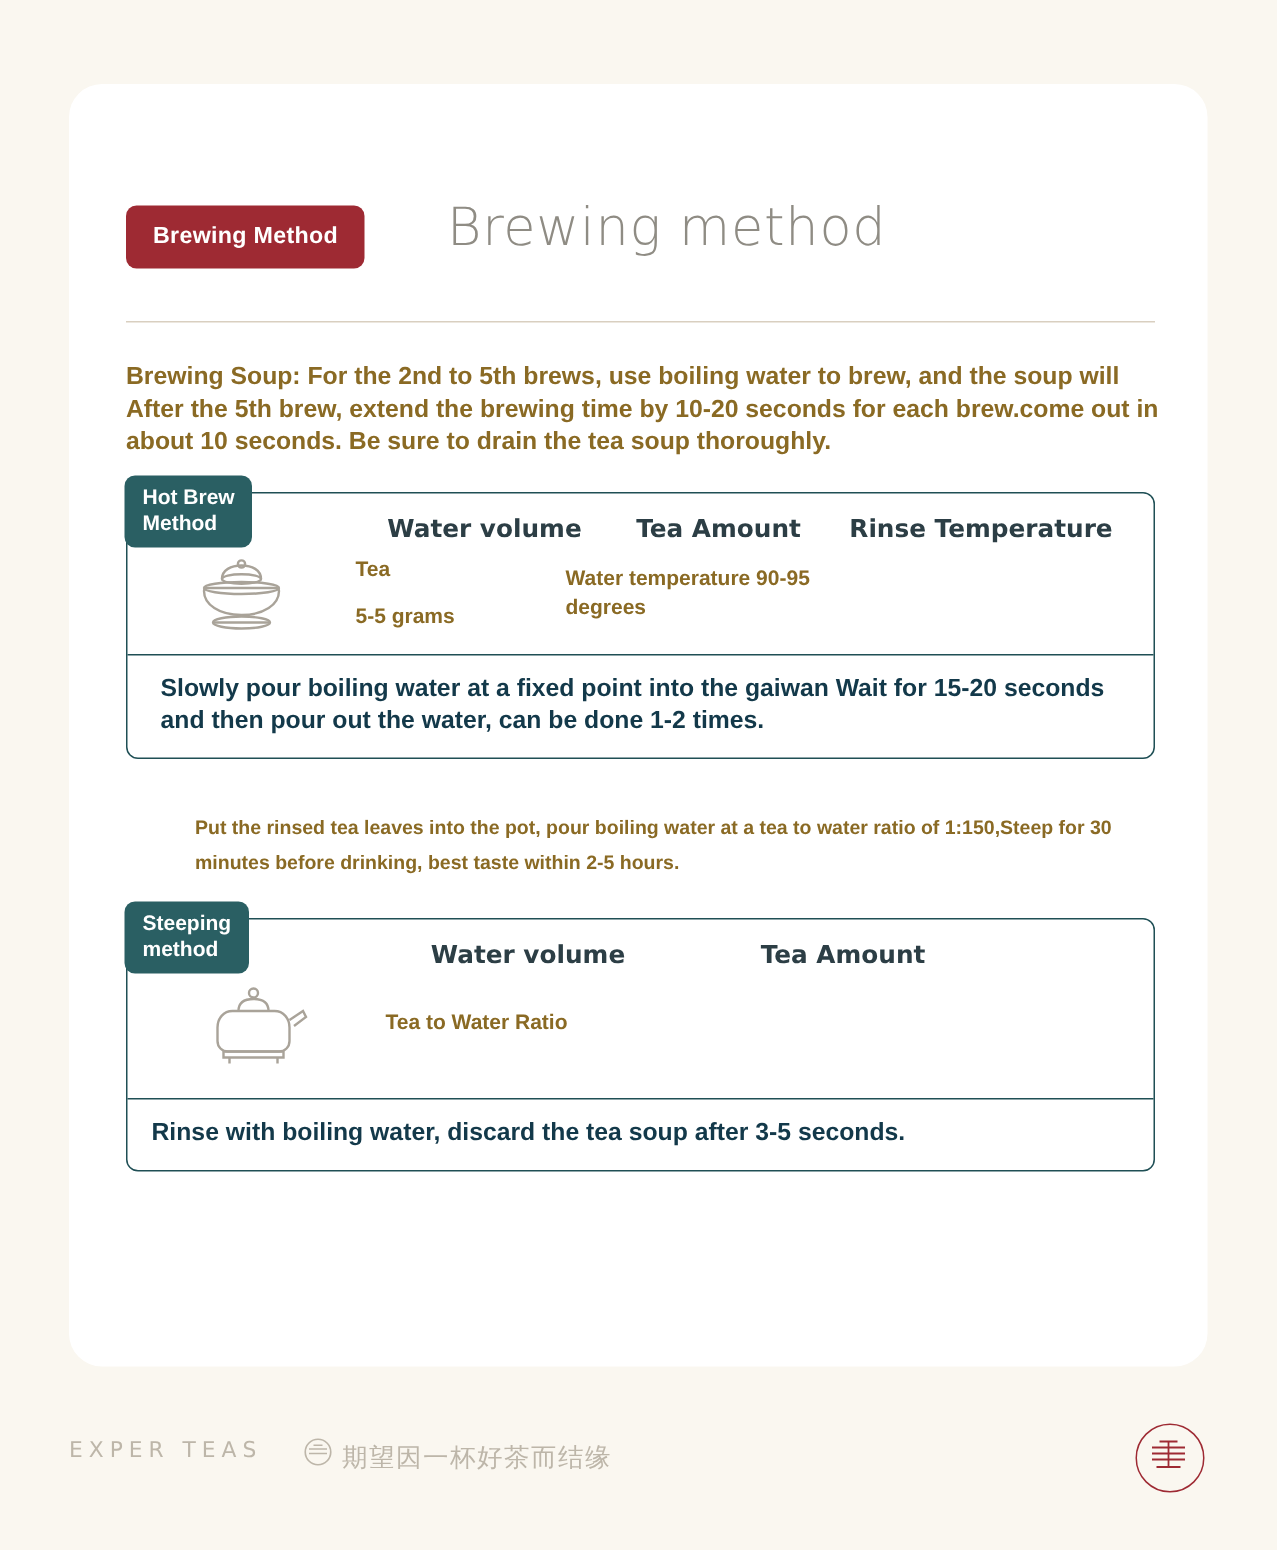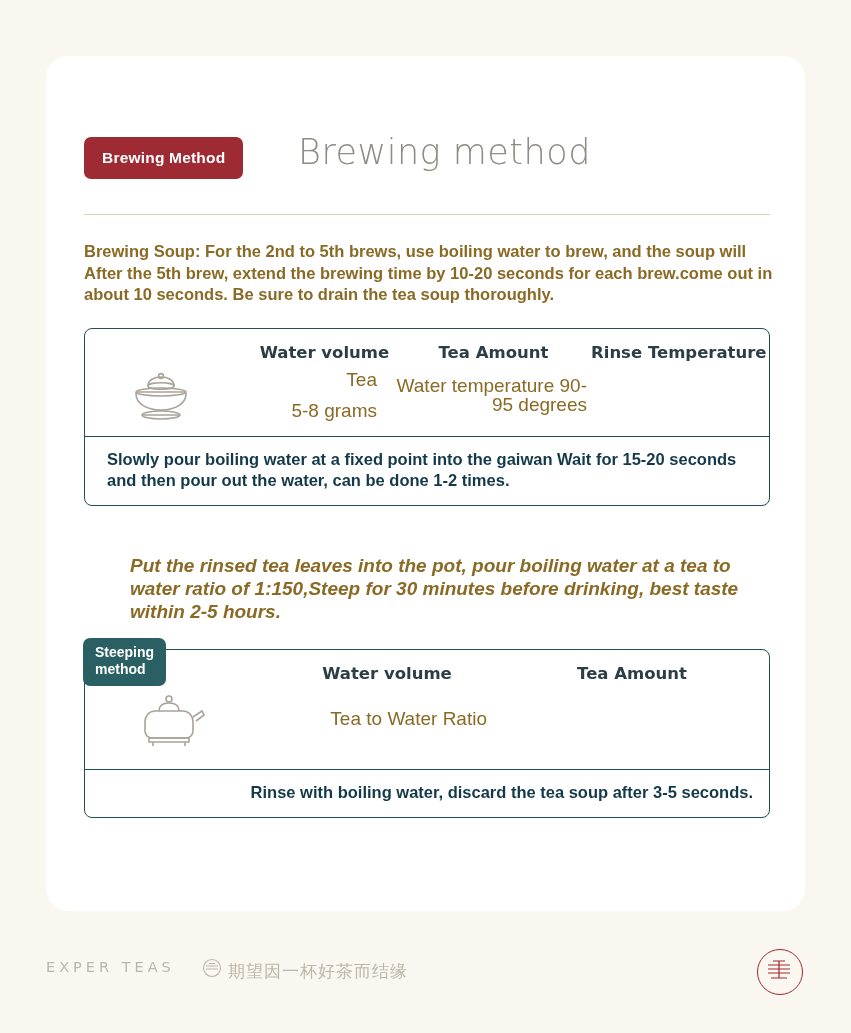--- a/index.html
+++ b/index.html
@@ -93,39 +93,38 @@
     font-weight: bold;
     font-size: 14px;
     line-height: 17px;
     padding: 6px 12px 8px 12px;
     border-radius: 7px;
     white-space: pre-line;
   }
   .tbl-head {
     display: flex;
     padding: 14px 0 4px 0;
-    gap: 35px;
   }
   .th {
     text-align: center;
     color: #2c3e45;
     font-size: 16.5px;
     font-weight: bold;
     font-family: "DejaVu Sans", sans-serif;
     line-height: 19px;
   }
   .tbl-body {
     display: flex;
     align-items: center;
     padding-bottom: 12px;
   }
   .td {
-    text-align: right;
-    font-size: 19px;
-    font-weight: normal;
+    text-align: left;
+    font-size: 14px;
+    font-weight: bold;
     color: #8a6a24;
     line-height: 19px;
   }
   .vol-num {
     color: #b9b2a6;
     font-size: 23px;
     font-family: "DejaVu Sans", sans-serif;
     font-weight: normal;
     letter-spacing: 1px;
   }
@@ -150,27 +149,26 @@
   .d3 { width: 230px; }
 
   .icon-cell {
     display: flex;
     align-items: center;
     justify-content: center;
   }
 
   
   .mid-note {
-    margin: 48px 0 0 46px;
+    margin: 34px 0 0 46px;
     color: #8a6a24;
     font-weight: bold;
-    font-size: 19px;
+    font-size: 13px;
     line-height: 23px;
     width: 620px;
-    font-style: italic;
   }
 
   
   .footer {
     position: absolute;
     left: 46px;
     bottom: 38px;
     width: 759px;
     height: 46px;
   }
@@ -214,20 +212,22 @@
 
     <div class="header-row">
       <div class="badge">Brewing Method</div>
       <div class="header-title">Brewing method</div>
     </div>
     <div class="divider"></div>
 
     <div class="intro">Brewing Soup: For the 2nd to 5th brews, use boiling water to brew, and the soup will After the 5th brew, extend the brewing time by 10-20 seconds for each brew.come out in about 10 seconds. Be sure to drain the tea soup thoroughly.</div>
 
     <div class="tbl">
+      <div class="tbl-tag">Hot Brew
+Method</div>
 
       <div class="tbl-head">
         <div class="th c1"></div>
         <div class="th c2">Water volume</div>
         <div class="th c3">Tea Amount</div>
         <div class="th c4">Rinse Temperature</div>
       </div>
 
       <div class="tbl-body">
         <div class="c1 icon-cell">
@@ -236,21 +236,21 @@
             <ellipse cx="39" cy="26" rx="25" ry="4"></ellipse>
             <path d="M26 20 c0 -6 6 -9 13 -9 s13 3 13 9"></path>
             <ellipse cx="39" cy="20" rx="13" ry="3.2"></ellipse>
             <circle cx="39" cy="10" r="2.4"></circle>
             <path d="M20 49 h38"></path>
             <ellipse cx="39" cy="49" rx="19" ry="4"></ellipse>
           </svg>
         </div>
         <div class="c3">
           <div class="td">Tea</div>
-          <div class="td" style="margin-top:12px">5-8 grams</div>
+          <div class="td" style="margin-top:12px">5-5 grams</div>
         </div>
         <div class="c4">
           <div class="td">Water temperature 90-95 degrees</div>
         </div>
       </div>
 
       <div class="tbl-note">Slowly pour boiling water at a fixed point into the gaiwan Wait for 15-20 seconds and then pour out the water, can be done 1-2 times.</div>
     </div>
 
     <div class="mid-note">Put the rinsed tea leaves into the pot, pour boiling water at a tea to water ratio of 1:150,Steep for 30 minutes before drinking, best taste within 2-5 hours.</div>
@@ -274,21 +274,21 @@
             <path d="M62 30 l9 -6 l2 4 l-8 6"></path>
             <path d="M18 51 h40 v4 h-40 z"></path>
             <path d="M22 55 v4 M54 55 v4"></path>
           </svg>
         </div>
         <div class="d3">
           <div class="td">Tea to Water Ratio</div>
         </div>
       </div>
 
-      <div class="tbl-note" style="text-align:right;padding-left:16px">Rinse with boiling water, discard the tea soup after 3-5 seconds.</div>
+      <div class="tbl-note" style="text-align:left;padding-left:16px">Rinse with boiling water, discard the tea soup after 3-5 seconds.</div>
     </div>
 
   </div>
 </div>
 
 <div class="footer">
   <div class="brand">EXPER TEAS</div>
   <div class="brand-mark">
     <svg width="20" height="20" viewBox="0 0 20 20" fill="none" stroke="#bdb6a9" stroke-width="1.1">
       <circle cx="10" cy="10" r="8.5"></circle>

